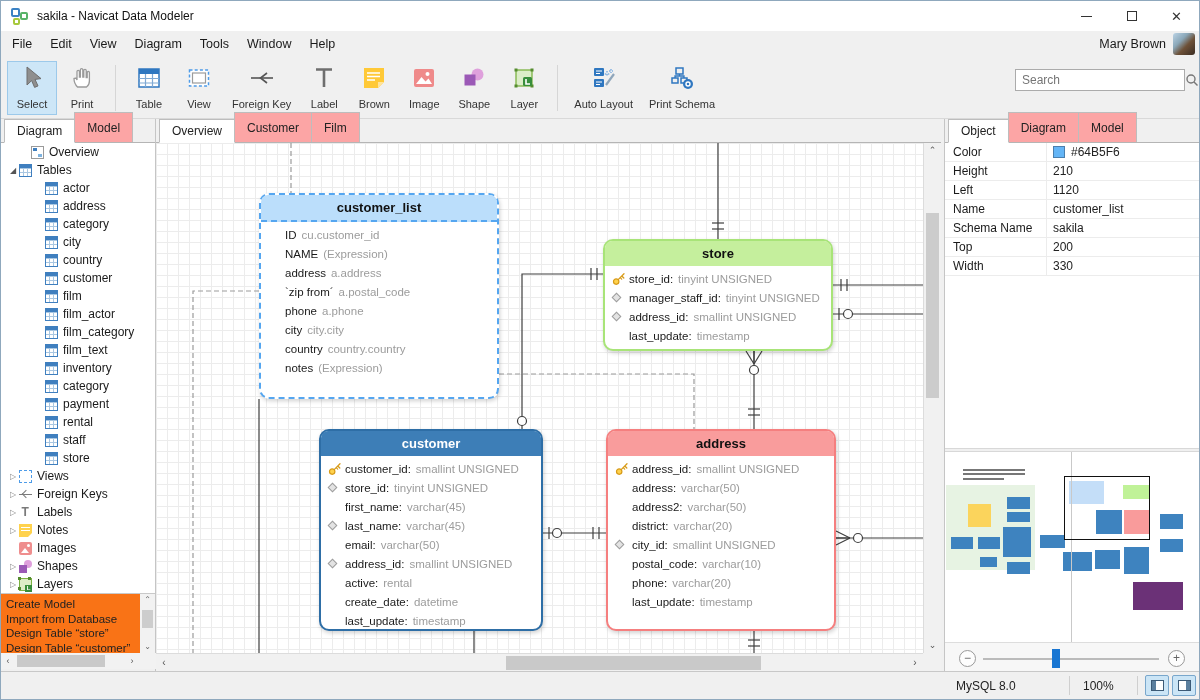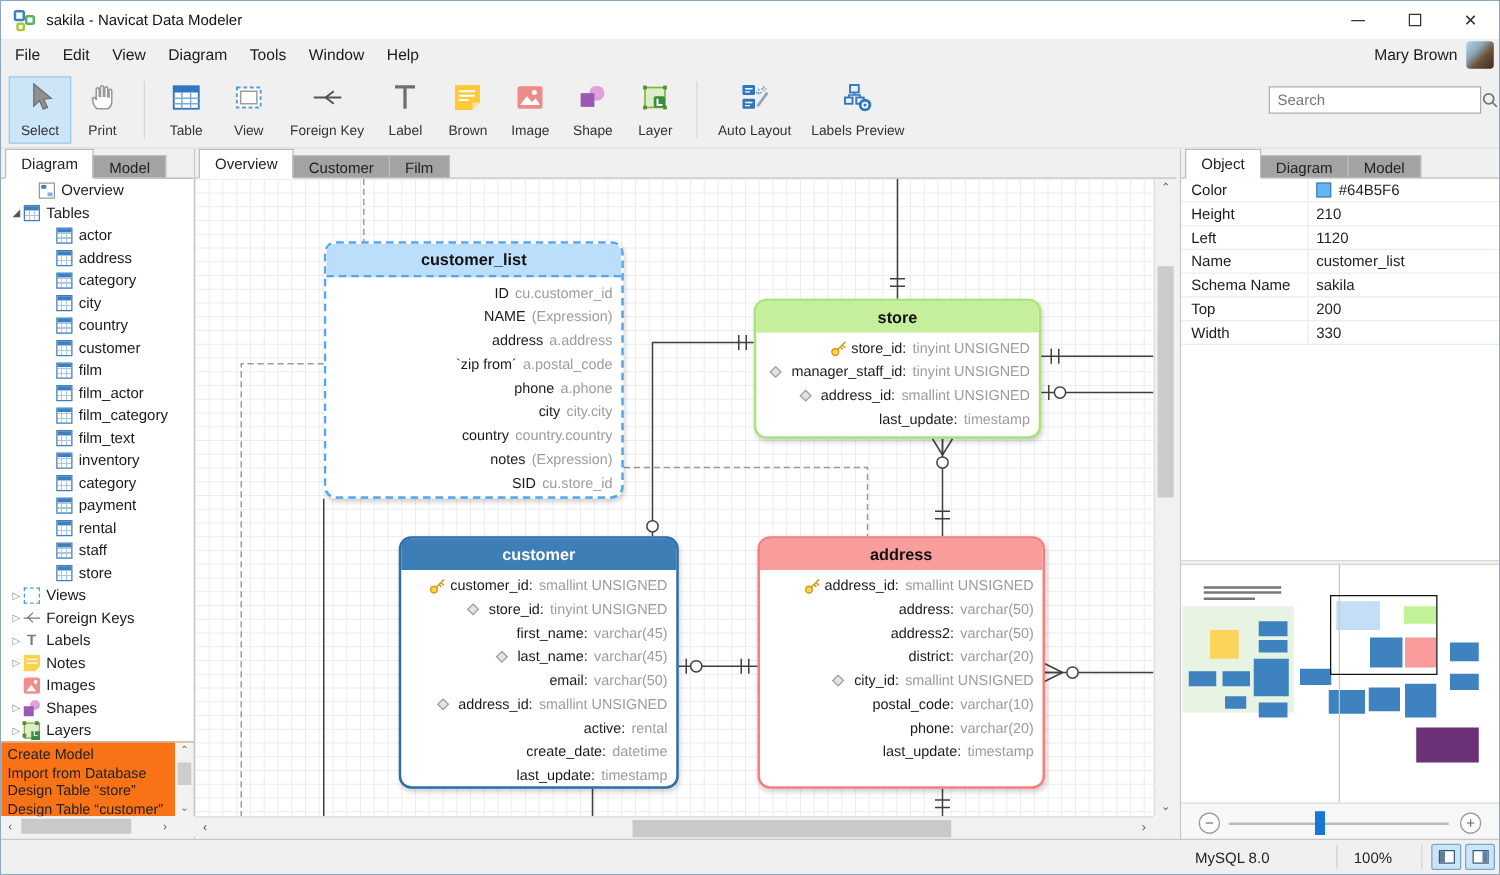--- a/index.html
+++ b/index.html
@@ -33,21 +33,21 @@
   .tbtn.active { background:#cde6f7; border:1px solid #9cc9ea; }
   .tsep { width:1px; height:46px; background:#d6d6d6; margin:0 8px; flex:0 0 1px; }
   .search-wrap { position:absolute; right:14px; top:12px; width:170px; height:22px; background:#fff; border:1px solid #ababab; display:flex; align-items:center; }
   .search-input { border:none; outline:none; flex:1; font-size:12px; padding:0 6px; color:#333; font-family:"Liberation Sans",sans-serif; background:transparent; }
   .search-input::placeholder { color:#757575; }
   .search-icon { flex:0 0 18px; height:18px; display:flex; align-items:center; justify-content:center; }
 
   
   .main { position:absolute; left:0; top:118px; right:0; bottom:28px; }
   .tabsbar { height:24px; background:#f0f0f0; border-bottom:1px solid #b5b5b5; display:flex; align-items:flex-end; }
-  .tab { font-size:12px; color:#222; padding:4px 12px 4px 12px; border:1px solid #bdbdbd; border-bottom:none; background:#a3a3a3; margin-left:-1px; height:18px; display:flex; align-items:center; }
+  .tab { font-size:12px; color:#222; padding:4px 12px 4px 12px; border:1px solid #bdbdbd; border-bottom:none; background:#fca5a5; margin-left:-1px; height:30px; display:flex; align-items:center; }
   .tab.first { margin-left:3px; }
   .tab.active { background:#fff; height:24px; margin-bottom:-1px; border-bottom:1px solid #fff; }
 
   
   .sidebar { position:absolute; left:0; top:0; width:155px; bottom:0; background:#fff; border-right:1px solid #c5c5c5; }
   .tree { position:absolute; left:0; top:24px; right:0; height:450px; overflow:hidden; }
   .tree-row { height:18px; display:flex; align-items:center; font-size:12px; color:#1a1a1a; white-space:nowrap; }
   .tw { display:inline-flex; justify-content:center; align-items:center; flex:0 0 13px; width:13px; }
   .exp { font-size:8px; color:#8a8a8a; width:12px; flex:0 0 12px; text-align:center; }
   .exp.open { color:#555; }
@@ -110,21 +110,21 @@
   .hscroll-c .arr { position:absolute; top:0; width:16px; height:18px; text-align:center; font-size:10px; color:#555; line-height:17px; }
   .hscroll-c .thumb { position:absolute; left:350px; width:255px; top:2px; height:14px; background:#c9c9c9; }
   .c-corner { position:absolute; right:5px; top:534px; width:18px; height:18px; background:#f1f1f1; }
   .c-rightstrip { position:absolute; right:0; top:0; width:5px; bottom:0; background:#f0f0f0; }
   .c-bottomstrip { position:absolute; left:0; top:552px; width:790px; bottom:0; background:#f0f0f0; }
 
   
   .entity { position:absolute; border-radius:10px; background:#fff; box-shadow:1px 2px 4px rgba(0,0,0,.18); }
   .entity .hd { border-radius:7px 7px 0 0; font-weight:bold; font-size:13px; text-align:center; padding:5px 0 5px 0; color:#111; }
   .entity .bd { padding-top:3px; }
-  .frow { display:flex; align-items:center; height:19px; padding:0 7px; font-size:11.5px; white-space:nowrap; overflow:hidden;justify-content:flex-end; }
+  .frow { display:flex; align-items:center; height:19px; padding:0 7px; font-size:11.5px; white-space:nowrap; overflow:hidden; }
   .frow .ficon { width:17px; flex:0 0 17px; display:flex; align-items:center; justify-content:flex-start; }
   .frow .fname { color:#1a1a1a; margin-right:5px; }
   .frow .ftype { color:#9c9c9c; }
   .dia { width:7px; height:7px; background:#e3e3e3; border:1px solid #9e9e9e; transform:rotate(45deg); margin-left:1px; }
   .e-view { border:2px dashed #55a6f0; }
   .e-view .hd { background:#bbdefb; border-bottom:2px dashed #55a6f0; }
   .e-green { border:2px solid #a8e478; }
   .e-green .hd { background:#c5ef9d; }
   .e-blue { border:2px solid #2e6ea6; }
   .e-blue .hd { background:#3d7eb7; color:#fff; }
@@ -289,21 +289,21 @@
     </div>
     <div class="tbtn">
       <span><svg width="26" height="26" viewBox="0 0 26 26">
             <rect x="7" y="3" width="7" height="6" fill="none" stroke="#2f77c0" stroke-width="1.5"></rect>
             <rect x="3" y="13" width="6" height="5" fill="none" stroke="#2f77c0" stroke-width="1.5"></rect>
             <rect x="12" y="13" width="6" height="5" fill="none" stroke="#2f77c0" stroke-width="1.5"></rect>
             <path d="M10.5 9 V11 M6 13 V11 H15 V13" stroke="#2f77c0" stroke-width="1.3" fill="none"></path>
             <circle cx="19" cy="19" r="5" fill="#2f77c0"></circle>
             <circle cx="19" cy="19" r="2" fill="none" stroke="#fff" stroke-width="1.4"></circle>
           </svg></span>
-      <span class="tlabel">Labels Preview</span>
+      <span class="tlabel">Print Schema</span>
     </div>
     <div class="search-wrap">
       <input class="search-input" placeholder="Search" style="">
       <span class="search-icon">
           <svg width="14" height="14" viewBox="0 0 14 14">
             <circle cx="6" cy="6" r="4" fill="none" stroke="#777" stroke-width="1.4"></circle>
             <path d="M9 9 L12.5 12.5" stroke="#777" stroke-width="1.4"></path>
           </svg>
         </span>
     </div>
@@ -598,25 +598,20 @@
               <div class="frow">
                 <span class="ficon"></span>
                 <span class="fname">country</span>
                 <span class="ftype">country.country</span>
               </div>
               <div class="frow">
                 <span class="ficon"></span>
                 <span class="fname">notes</span>
                 <span class="ftype">(Expression)</span>
               </div>
-              <div class="frow">
-                <span class="ficon"></span>
-                <span class="fname">SID</span>
-                <span class="ftype">cu.store_id</span>
-              </div>
             </div>
           </div>
           <div class="entity e-green" style="left: 447px; top: 96px; width: 230px; height: 112px;">
             <div class="hd">store</div>
             <div class="bd">
               <div class="frow">
                 <span class="ficon">
                   <svg width="14" height="14" viewBox="0 0 14 14">
                     <circle cx="4.2" cy="9.6" r="2.7" fill="#ffd24d" stroke="#d89b18" stroke-width="1.2"></circle>
                     <path d="M6.2 7.6 L12 1.8 M9.8 4 L11.8 6 M8.2 5.6 L9.7 7.1" stroke="#d89b18" stroke-width="1.3" fill="none" stroke-linecap="round"></path>

